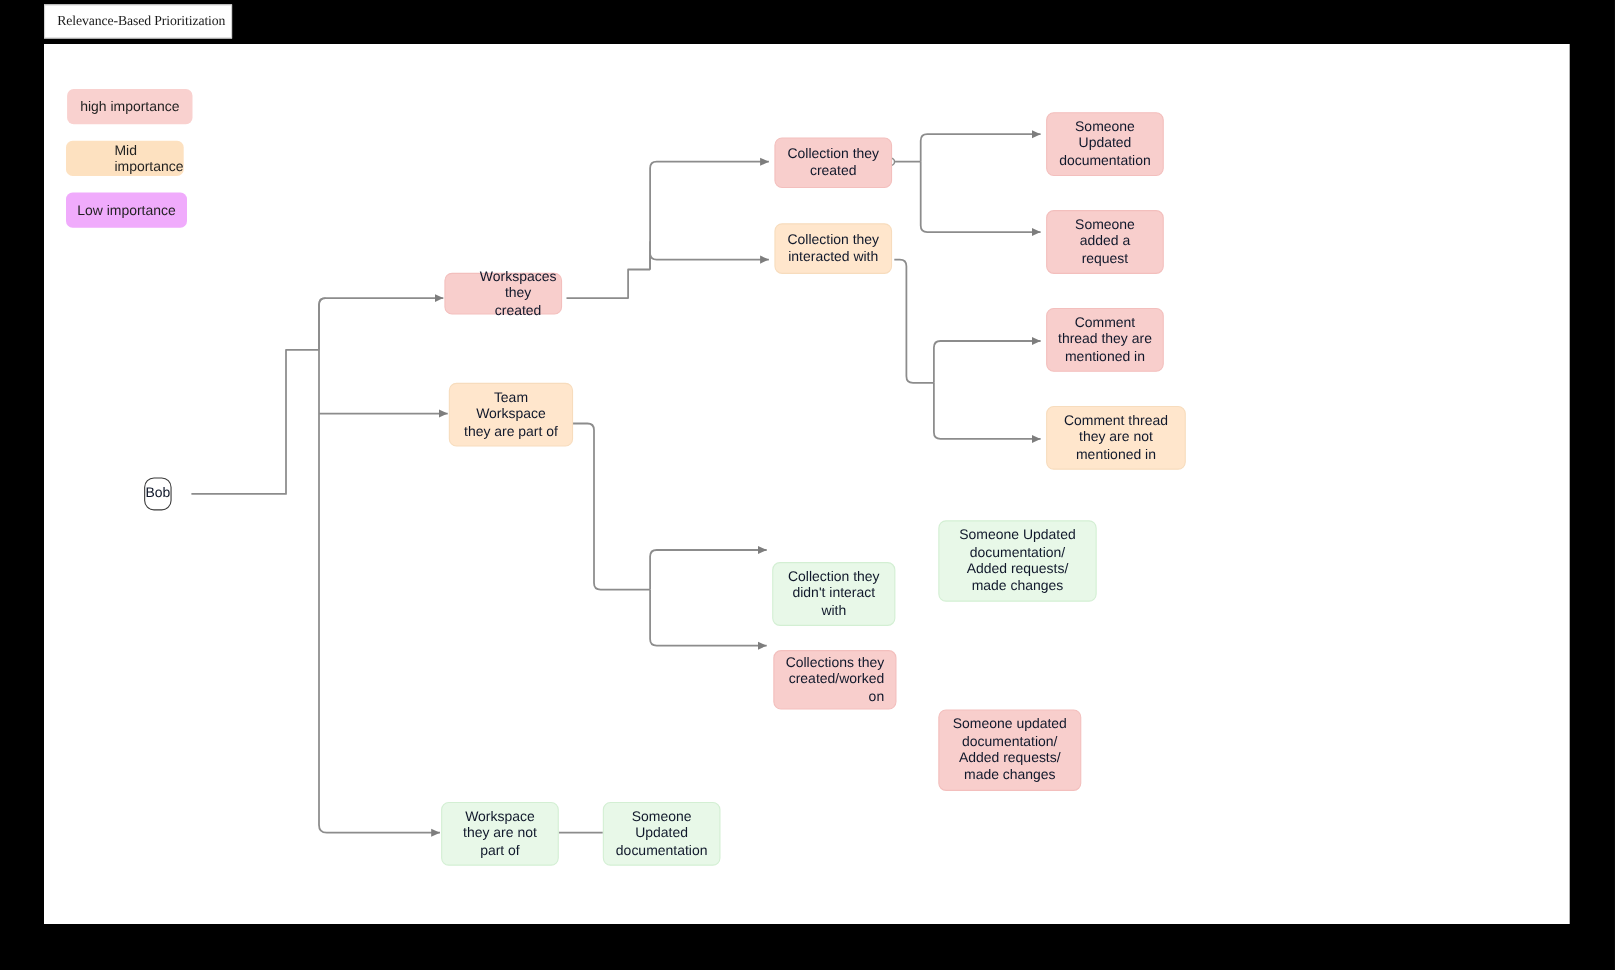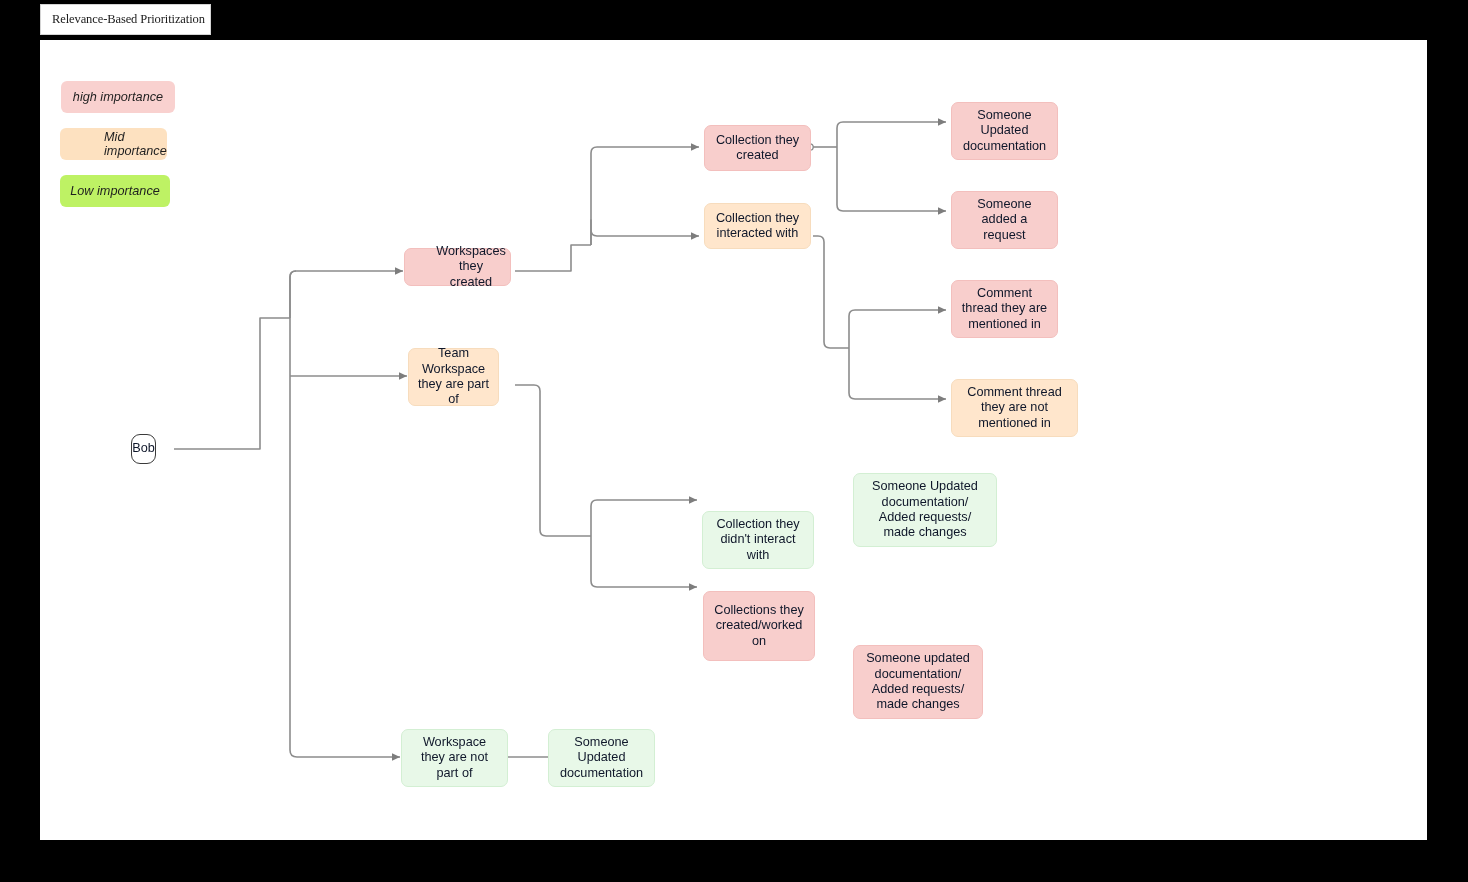--- a/index.html
+++ b/index.html
@@ -93,25 +93,24 @@
   .legend-chip {
     position: absolute;
     box-sizing: border-box;
     display: flex;
     align-items: center;
     justify-content: center;
     border-radius: 6px;
     font-size: 12.7px;
     color: #1f1f1f;
     height: 32px;
-    font-style: italic;
   }
   .legend-chip.high { background: #f9d1cf; }
   .legend-chip.mid  { background: #fde1c0; }
-  .legend-chip.low  { background: #bef264; }
+  .legend-chip.low  { background: #f0abfc; }
 </style>
 </head>
 <body>
 
 <div class="title-tab">
   <span>Relevance-Based Prioritization</span>
 </div>
 
 <div class="canvas">
 
@@ -164,21 +163,21 @@
 
   <div class="node plain" style="left:91px; top:394px; width:25px; height:30px;">
     <span>Bob</span>
   </div>
 
   <div class="node high" style="left:364px; top:208px; width:107px; height:38px;padding-left:33px;">
     <span>Workspaces
 they created</span>
   </div>
 
-  <div class="node mid" style="left:368px; top:308px; width:91px; height:58px;">
+  <div class="node mid" style="left:368px; top:308px; width:113px; height:58px;">
     <span>Team
 Workspace
 they are part of</span>
   </div>
 
   <div class="node low" style="left:361px; top:689px; width:107px; height:58px;">
     <span>Workspace
 they are not
 part of</span>
   </div>
@@ -204,33 +203,33 @@
 added a
 request</span>
   </div>
 
   <div class="node high" style="left:911px; top:240px; width:107px; height:58px;">
     <span>Comment
 thread they are
 mentioned in</span>
   </div>
 
-  <div class="node mid" style="left:911px; top:339px; width:127px; height:58px;">
+  <div class="node mid" style="left:911px; top:329px; width:127px; height:58px;">
     <span>Comment thread
 they are not
 mentioned in</span>
   </div>
 
   <div class="node low" style="left:662px; top:471px; width:112px; height:58px;">
     <span>Collection they
 didn't interact
 with</span>
   </div>
 
-  <div class="node high" style="left:663px; top:551px; width:112px; height:70px;">
+  <div class="node high" style="left:663px; top:551px; width:112px; height:54px;text-align:right;">
     <span>Collections they
 created/worked
 on</span>
   </div>
 
   <div class="node low" style="left:508px; top:689px; width:107px; height:58px;">
     <span>Someone
 Updated
 documentation</span>
   </div>

